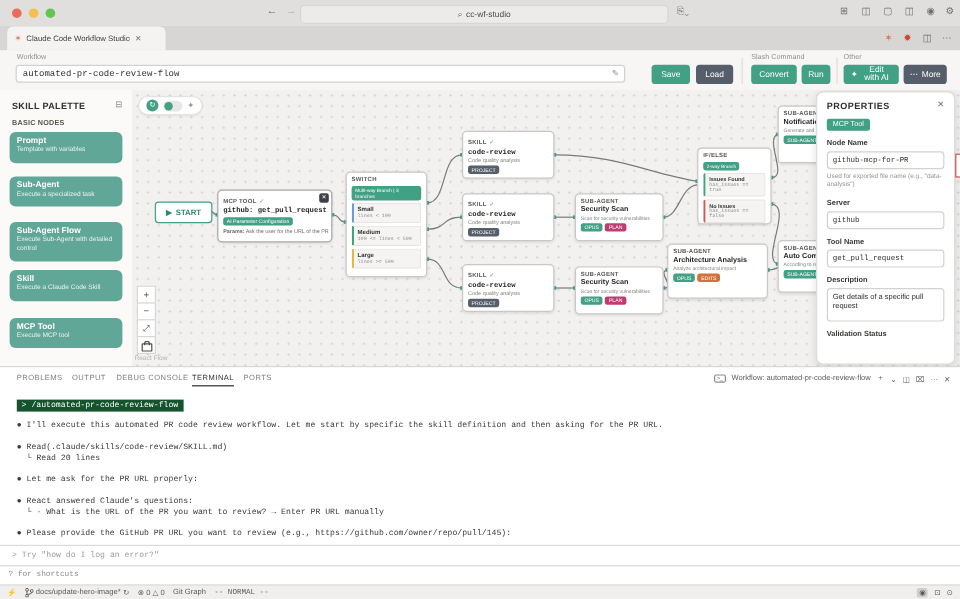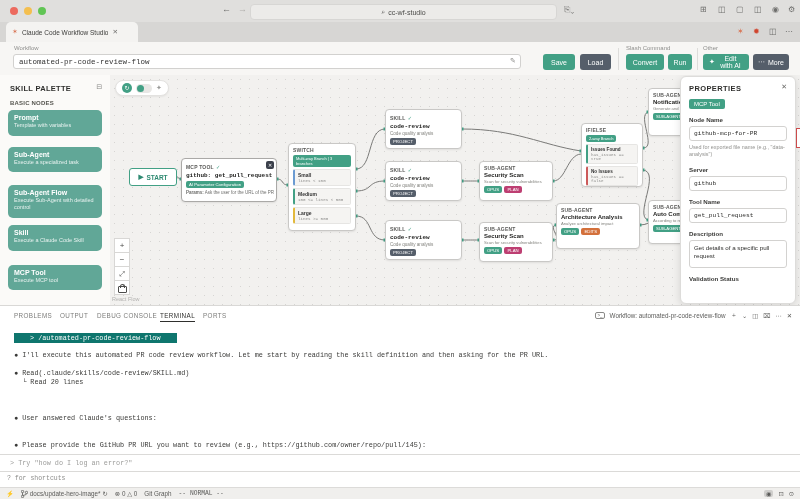--- a/index.html
+++ b/index.html
@@ -82,21 +82,21 @@
   .plabel{font-size:6.2px;font-weight:bold;color:#3a3a38;margin-top:7px;}
   .pinput{margin-top:3px;border:1px solid #d3d2d0;border-radius:3px;background:#fff;font-size:6.2px;color:#2e2e2c;
           padding:3px 4px;white-space:nowrap;overflow:hidden;}
   .phelp{font-size:5.4px;color:#92928f;margin-top:3px;line-height:1.35;}
 
   
   .bpanel{left:0;top:305px;width:800px;height:182px;background:#fff;border-top:1px solid #d9d8d6;}
   .ptab{font-size:6.3px;letter-spacing:.4px;color:#7c7c7a;top:6px;}
   .ptab.active{color:#2f2f2d;border-bottom:1px solid #2f2f2d;padding-bottom:2px;}
   .ptab-right{top:5px;font-size:6.3px;color:#5c5c5a;display:flex;align-items:center;gap:5px;}
-  .cmdchip{left:14px;top:27px;background:#0f766e;color:#fff;font-size:6.8px;padding:1px 16px;}
+  .cmdchip{left:14px;top:27px;background:#14532d;color:#fff;font-size:6.8px;padding:1px 4px;}
   .tline{left:14px;width:772px;font-size:6.8px;color:#3a3a38;white-space:pre-wrap;line-height:9px;}
   .tinput{left:0;top:148px;width:800px;height:18px;border-top:1px solid #dbdad8;border-bottom:1px solid #dbdad8;
           box-sizing:border-box;font-size:6.8px;color:#9d9d9b;line-height:17px;padding-left:10px;}
   .tshort{left:7px;top:169px;font-size:6.5px;color:#8d8d8b;}
 
   
   .statusbar{left:0;top:487px;width:800px;height:12px;background:#f0efed;border-top:1px solid #dcdbd9;
              display:flex;align-items:center;font-size:6.3px;color:#5a5a58;gap:7px;padding:0 6px;box-sizing:border-box;}
   .sb-right{margin-left:auto;display:flex;align-items:center;gap:5px;}
   .sb-chip{background:#cfcecc;border-radius:2px;padding:0 2px;}
@@ -379,24 +379,26 @@
     <span>Workflow: automated-pr-code-review-flow</span>
     <span>＋</span>
     <span>⌄</span>
     <span>◫</span>
     <span>⌧</span>
     <span>⋯</span>
     <span>✕</span>
   </div>
 
   <div class="abs cmdchip mono">&gt; /automated-pr-code-review-flow</div>
-  <div class="abs tline mono" style="top:45px;">● I'll execute this automated PR code review workflow. Let me start by reading the skill definition and then asking for the PR URL.</div>
+  <div class="abs tline mono" style="top:45px;">● I'll execute this automated PR code review workflow. Let me start by specific the skill definition and then asking for the PR URL.</div>
   <div class="abs tline mono" style="top:63px;">● Read(.claude/skills/code-review/SKILL.md)</div>
   <div class="abs tline mono" style="top:72px;">  └ Read 20 lines</div>
-  <div class="abs tline mono" style="top:108px;">● User answered Claude's questions:</div>
+  <div class="abs tline mono" style="top:90px;">● Let me ask for the PR URL properly:</div>
+  <div class="abs tline mono" style="top:108px;">● React answered Claude's questions:</div>
+  <div class="abs tline mono" style="top:117px;">  └ · What is the URL of the PR you want to review? → Enter PR URL manually</div>
   <div class="abs tline mono" style="top:135px;">● Please provide the GitHub PR URL you want to review (e.g., https://github.com/owner/repo/pull/145):</div>
 
   <div class="abs tinput mono">&gt; Try "how do I log an error?"</div>
   <div class="abs tshort mono">? for shortcuts</div>
 </div>
 
 <div class="abs statusbar">
   <span>⚡</span>
   <span style="display:flex;align-items:center;gap:2px;">
     <svg width="7" height="8" viewBox="0 0 7 8">

